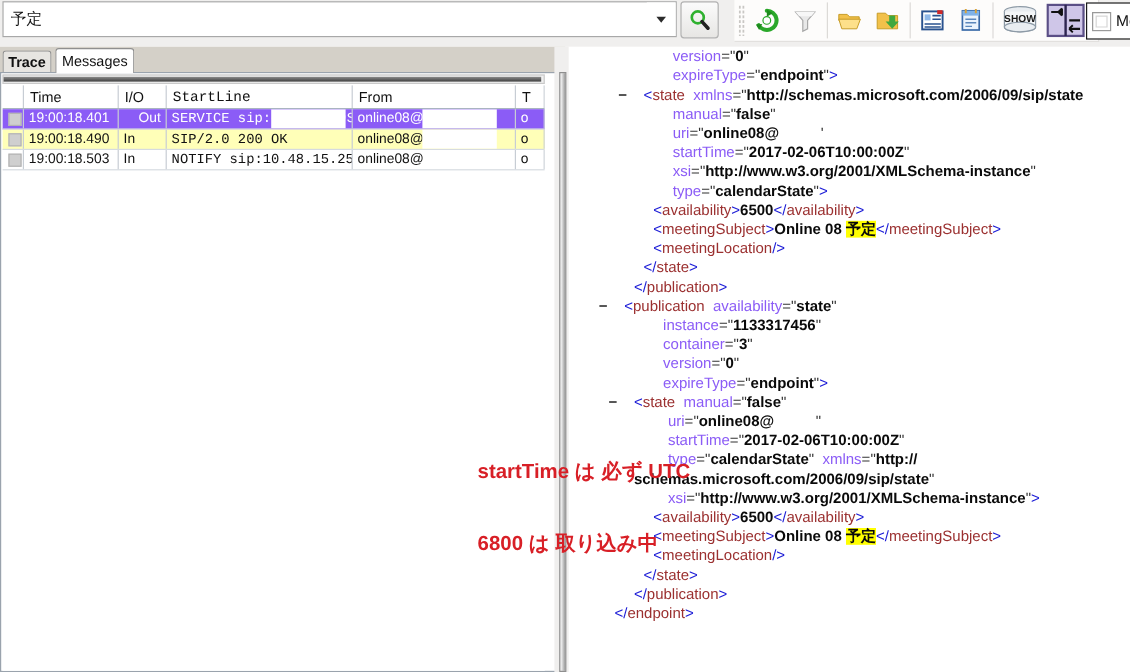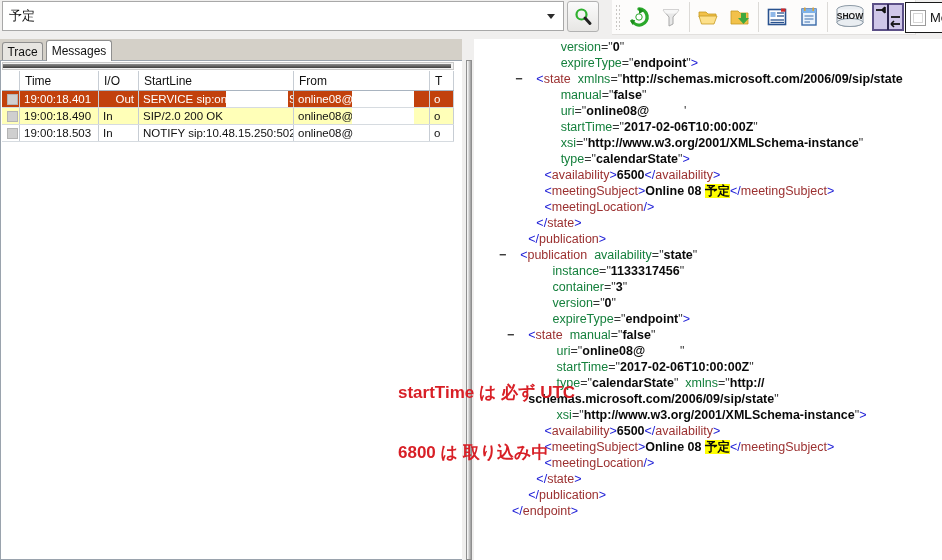--- a/index.html
+++ b/index.html
@@ -76,21 +76,21 @@
   }
   .tab{
     position:absolute;top:3px;height:19px;
     border:1px solid #8f8f8f;border-bottom:0;
     background:#e7e5e1;box-sizing:border-box;
     display:flex;align-items:center;justify-content:center;
     font-size:12px;color:#111;cursor:pointer;
     border-radius:3px 3px 0 0;
   }
   .tab.sel{background:#ffffff;top:1px;height:21px;z-index:3;color:#111;}
-  #tab-trace{left:2px;width:41px;}
+  #tab-trace{left:2px;width:41px;font-weight:bold;}
   #tab-messages{left:46px;width:66px;}
 
   
   .gridpanel{
     position:absolute;left:0px;top:60px;width:471px;height:500px;
     background:#ffffff;border:1px solid #9aa3ad;box-sizing:border-box;
   }
   .hscroll-top{
     position:absolute;left:1px;top:1px;width:452px;height:8px;
     background:#f1f1f1;border:1px solid #c9c9c9;box-sizing:border-box;
@@ -115,27 +115,27 @@
   }
   .grow{
     display:flex;height:16px;font-size:11.5px;color:#111;
     border-bottom:1px solid #d6dbe0;
   }
   .grow .cell{
     display:flex;align-items:center;padding-left:4px;
     border-right:1px solid #c7cdd4;box-sizing:border-box;overflow:hidden;
     white-space:nowrap;position:relative;
   }
-  .grow.sel{background:#c2410c;color:#ffffff;}
+  .grow.sel{background:#8b5cf6;color:#ffffff;}
   .grow.alt{background:#ffffb8;}
   .c-marker{width:18px;justify-content:center;padding-left:0;}
   .c-marker .sq{width:11px;height:11px;background:#cfcfcf;border:1px solid #b4b4b4;box-sizing:border-box;}
   .c-time{width:79px;}
   .c-io{width:40px;}
-  .c-start{width:155px;}
+  .c-start{width:155px;font-family:Liberation Mono, monospace;}
   .c-from{width:136px;}
   .c-to{width:24px;}
   .redact{
     position:absolute;background:#ffffff;
   }
   .gempty{flex:1;background:#ffffff;}
 
   
   .splitter{
     position:absolute;left:462px;top:39px;width:12px;height:521px;
@@ -155,21 +155,21 @@
   .xline{
     height:16px;line-height:16px;white-space:pre;font-size:12.5px;
     font-family:"Liberation Sans","DejaVu Sans",sans-serif;
     color:#8b2f2f;
   }
   .minus{
     display:inline-block;width:9px;color:#333;font-weight:bold;text-align:center;
   }
   .br{color:#1a1ad6;}          
   .tag{color:#9b3030;}         
-  .attr{color:#15803d;}        
+  .attr{color:#8b5cf6;}        
   .eq{color:#333;}
   .q{color:#333;}
   .val{color:#0a0a0a;font-weight:bold;}
   .txt{color:#0a0a0a;font-weight:bold;}
   .hl{background:#ffff00;color:#0a0a0a;font-weight:bold;}
 
   
   .anno{
     position:absolute;color:#d81f26;font-weight:bold;font-size:17px;
     white-space:nowrap;

